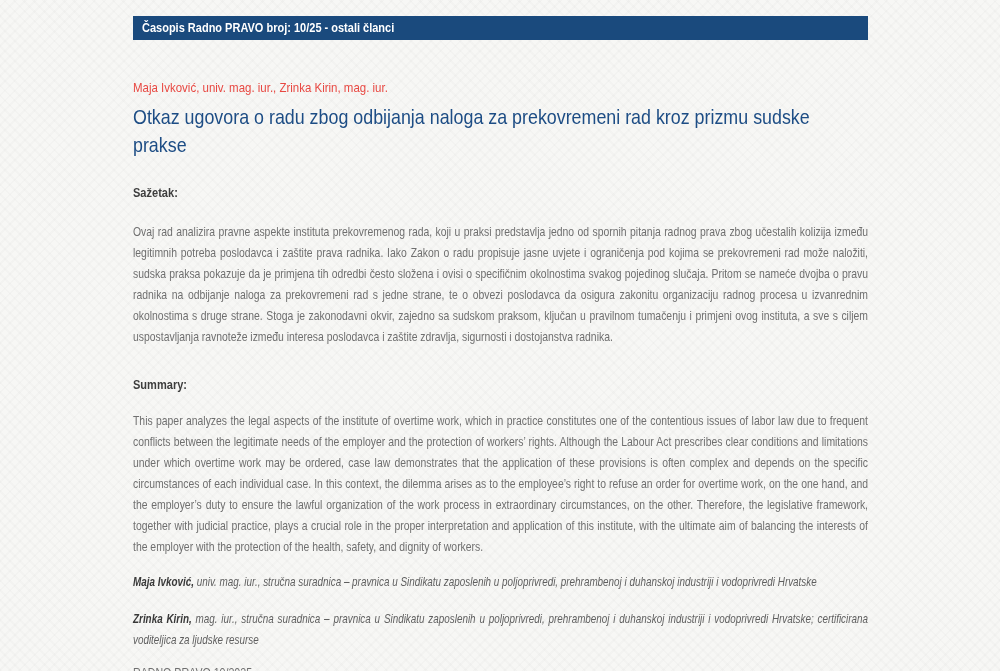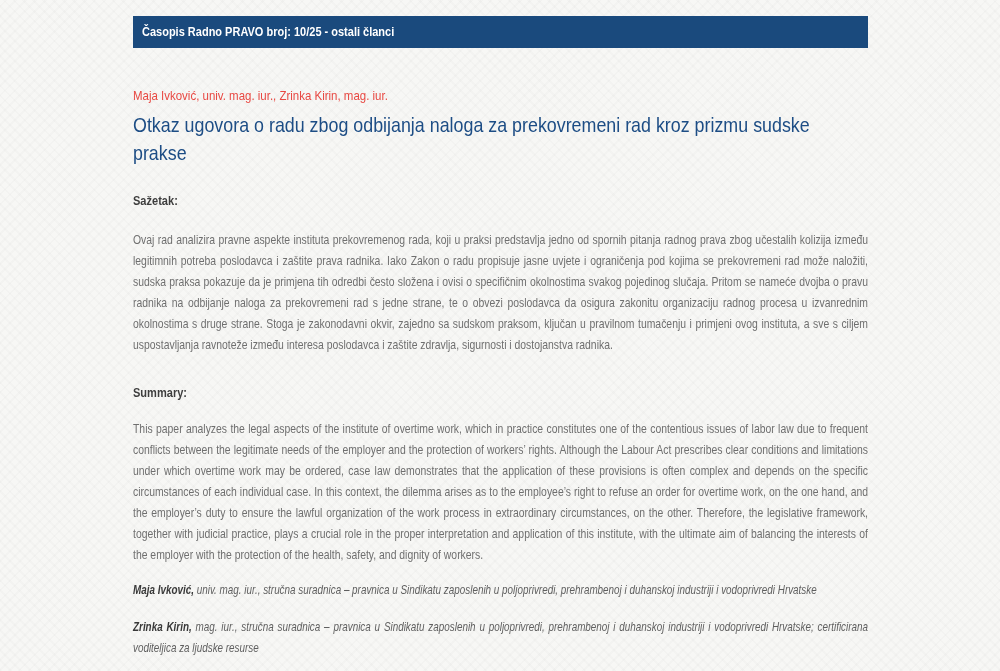--- a/index.html
+++ b/index.html
@@ -24,24 +24,24 @@
     width: 735px;
   }
   
   .cx80  { transform: scaleX(0.80); transform-origin: 0 0; width: 125%; }
   .cx85  { transform: scaleX(0.85); transform-origin: 0 0; width: 117.65%; }
   .cx76  { transform: scaleX(0.76); transform-origin: 0 0; width: 131.58%; }
 
   .topbar {
     background: #1a4a7d;
     color: #ffffff;
-    height: 17px;
+    height: 24px;
     display: flex;
     align-items: center;
-    padding: 16px 9px;
+    padding: 8px 9px;
     box-sizing: border-box;
     cursor: pointer;
   }
   .topbar .bar-label {
     font-size: 12.5px;
     font-weight: bold;
     white-space: nowrap;
     transform: scaleX(0.88);
     transform-origin: 0 50%;
   }

